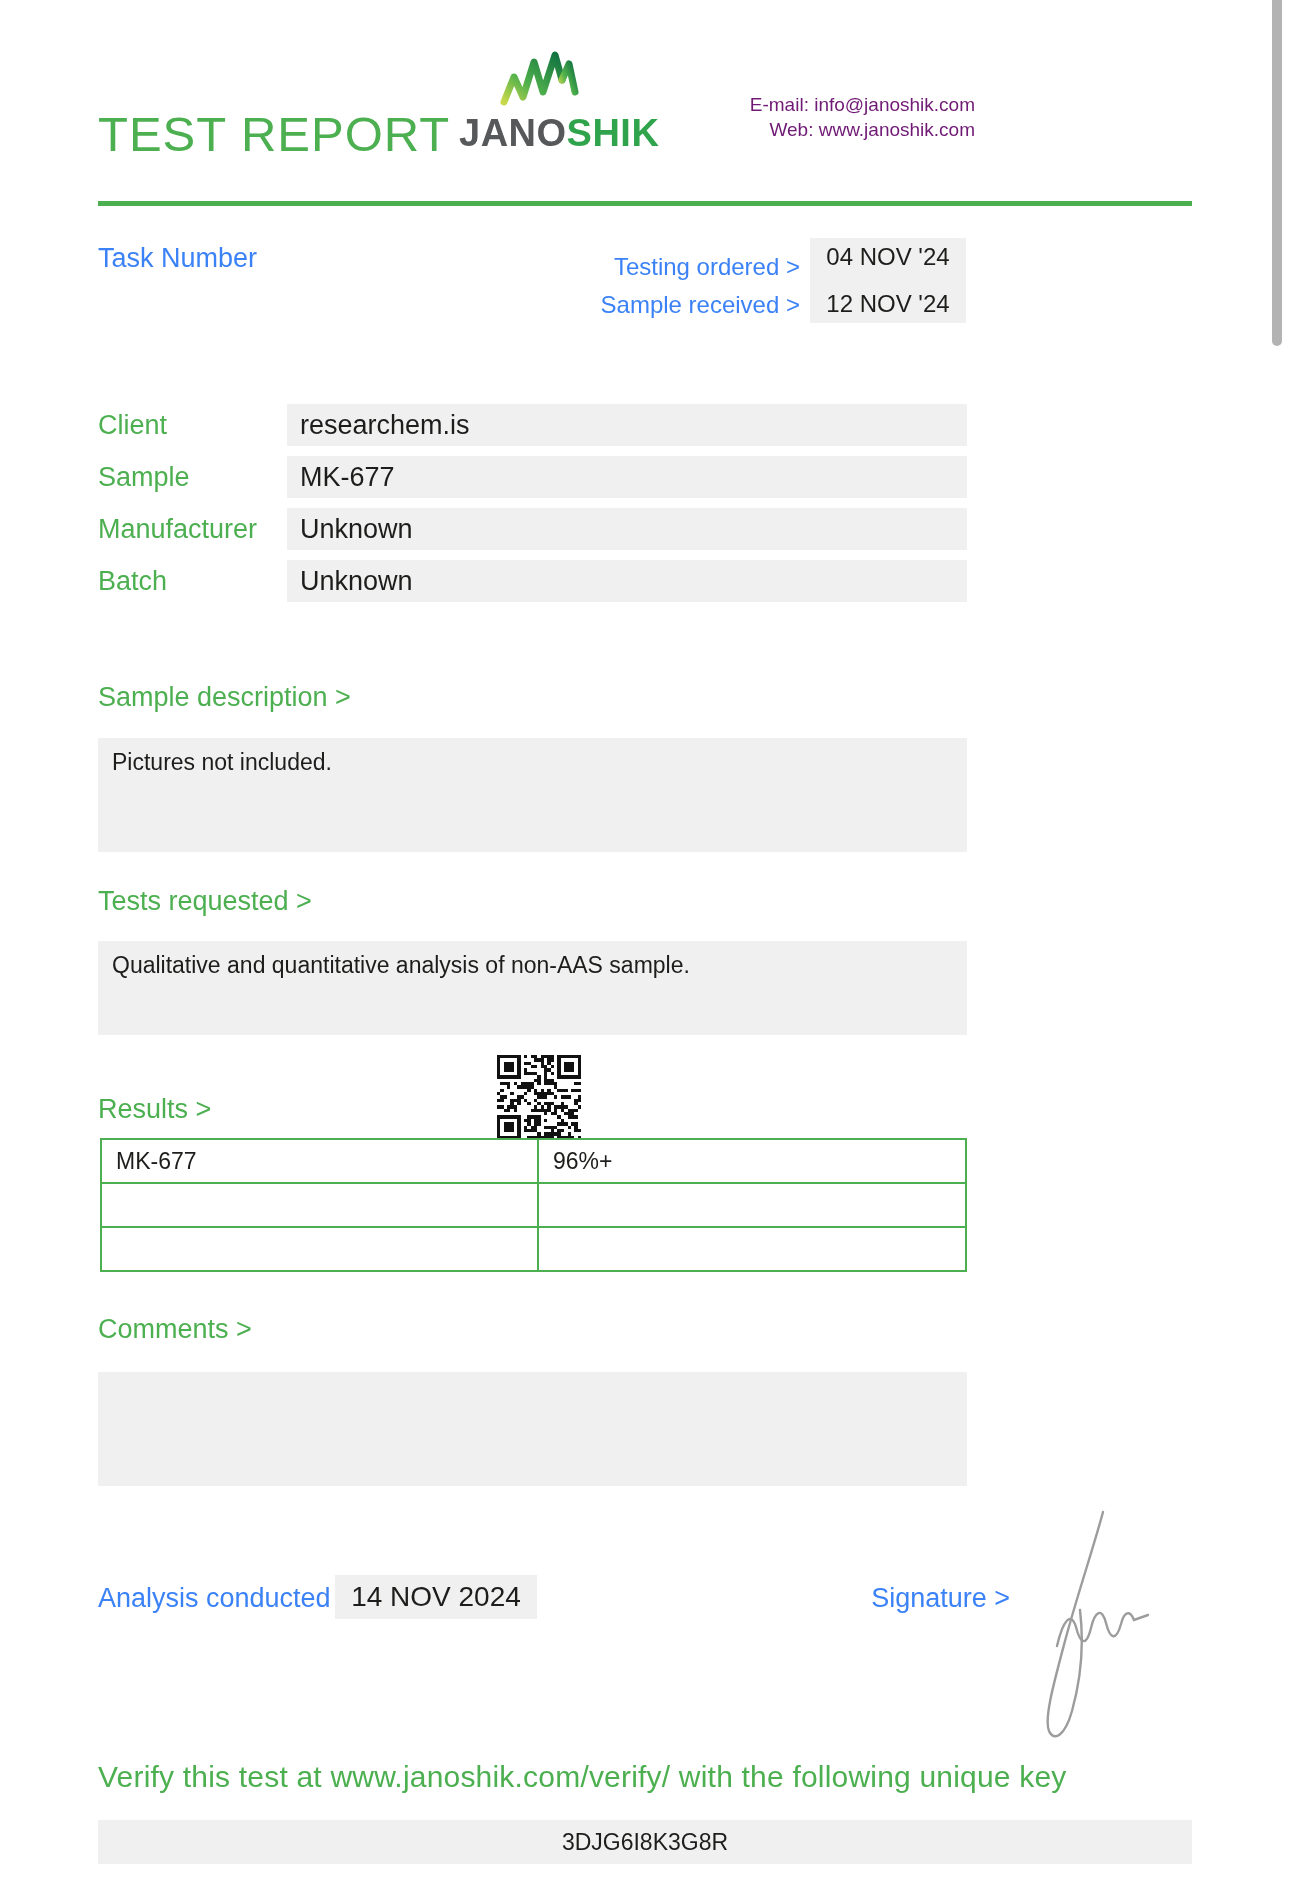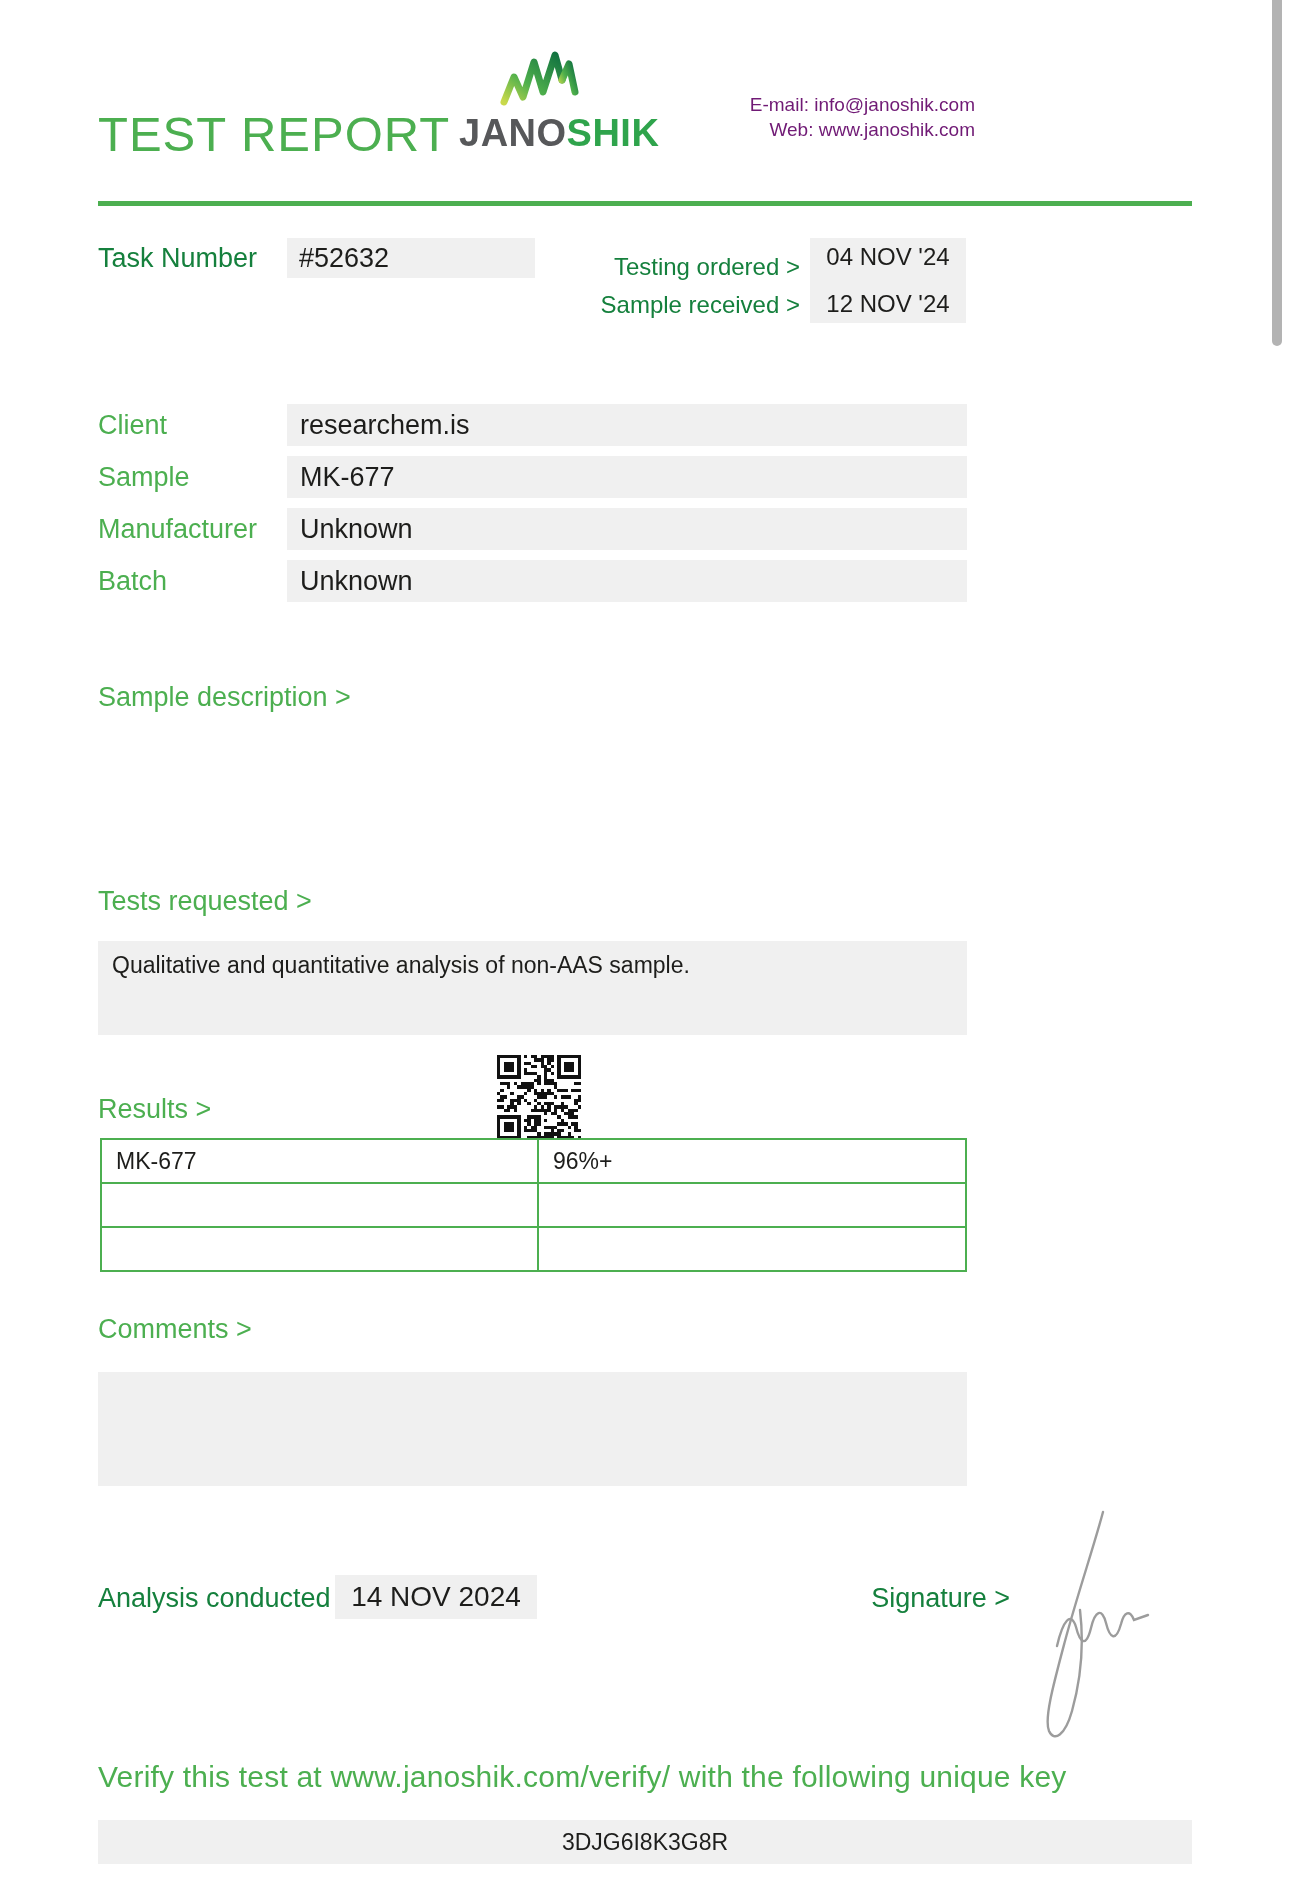--- a/index.html
+++ b/index.html
@@ -11,21 +11,21 @@
   
   .title { left:98px; top:106px; font-size:49px; font-weight:400; letter-spacing:1px; color:#4CAF50; }
   .brand-icon { left:497px; top:50px; }
   .brand-name { left:459px; top:112px; font-size:38px; font-weight:700; letter-spacing:.5px; color:#57585a; }
   .brand-name .shik { color:#2fa44c; }
   .contact { right:315px; top:92px; text-align:right; font-size:19px; line-height:25px; color:#701a75; }
 
   .divider { left:98px; top:201px; width:1094px; height:5px; background:#4CAF50; }
 
   
-  .label { color:#15803d; }
+  .label { color:#3b82f6; }
   .task-label { left:98px; top:243px; font-size:27px; }
   .task-box { left:287px; top:238px; width:248px; height:40px; background:#f0f0f0; font-size:27px; color:#1d1d1b; line-height:40px; padding-left:12px; }
   .ord-label { left:488px; top:245px; width:312px; text-align:right; font-size:24px;margin-top:8px; }
   .ord-box { left:810px; top:238px; width:156px; height:54px; background:#f0f0f0; font-size:24px; color:#1d1d1b; line-height:38px; text-align:center; }
   .rec-label { left:488px; top:291px; width:312px; text-align:right; font-size:24px; }
   .rec-box { left:810px; top:285px; width:156px; height:38px; background:#f0f0f0; font-size:24px; color:#1d1d1b; line-height:38px; text-align:center; }
 
   
   .drow-label { left:98px; font-size:27px; color:#4CAF50; }
   .drow-box { left:287px; width:680px; height:42px; background:#f0f0f0; font-size:27px; color:#1d1d1b; line-height:42px; padding-left:13px; }
@@ -80,41 +80,41 @@
   </div>
 
   <div class="abs contact">
     <div>E-mail: info@janoshik.com</div>
     <div>Web: www.janoshik.com</div>
   </div>
 
   <div class="abs divider"></div>
 
   <div class="abs task-label label">Task Number</div>
-  <div class="abs task-box">#52632</div>
 
   <div class="abs ord-label label">Testing ordered  &gt;</div>
   <div class="abs ord-box">04 NOV '24</div>
 
   <div class="abs rec-label label">Sample received &gt;</div>
   <div class="abs rec-box">12 NOV '24</div>
 
   <div class="abs drow-label" style="top:410px">Client</div>
   <div class="abs drow-box" style="top:404px">researchem.is</div>
 
   <div class="abs drow-label" style="top:462px">Sample</div>
   <div class="abs drow-box" style="top:456px">MK-677</div>
 
   <div class="abs drow-label" style="top:514px">Manufacturer</div>
   <div class="abs drow-box" style="top:508px">Unknown</div>
 
   <div class="abs drow-label" style="top:566px">Batch</div>
   <div class="abs drow-box" style="top:560px">Unknown</div>
 
   <div class="abs sec-label" style="top:682px">Sample description &gt;</div>
+  <div class="abs sec-box" style="top:738px;height:114px;">Pictures not included.</div>
 
   <div class="abs sec-label" style="top:886px">Tests requested &gt;</div>
   <div class="abs sec-box" style="top:941px;height:94px;">Qualitative and quantitative analysis of non-AAS sample.</div>
 
   <div class="abs qr">
     <svg viewBox="0 0 25 25" width="84" height="84" fill="#111" shape-rendering="crispEdges">
         <rect x="0" y="0" width="1" height="1"></rect>
         <rect x="1" y="0" width="1" height="1"></rect>
         <rect x="2" y="0" width="1" height="1"></rect>
         <rect x="3" y="0" width="1" height="1"></rect>

